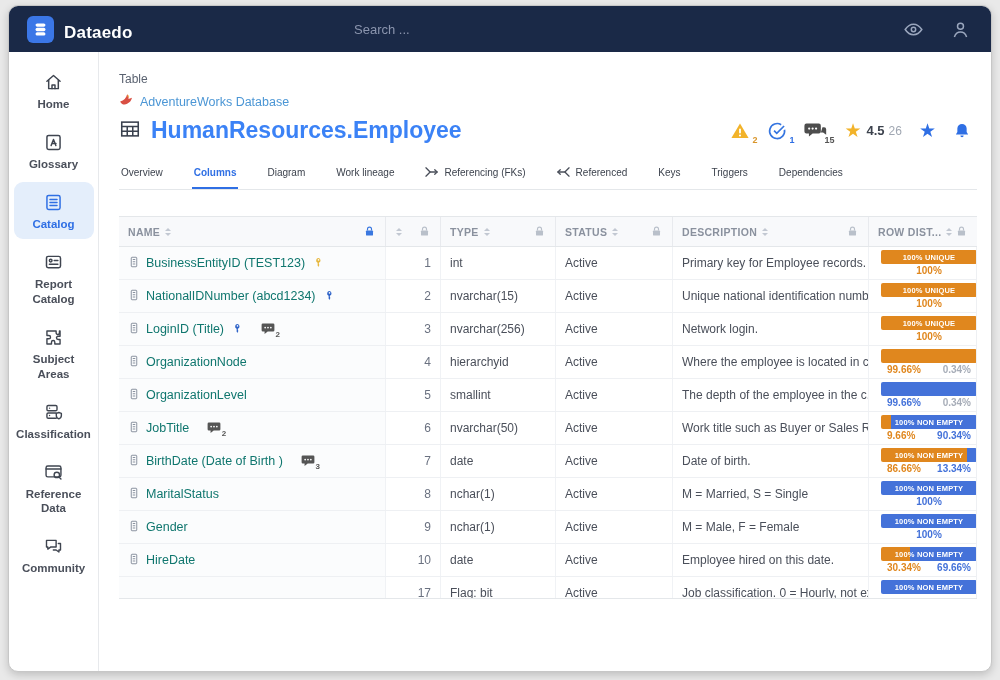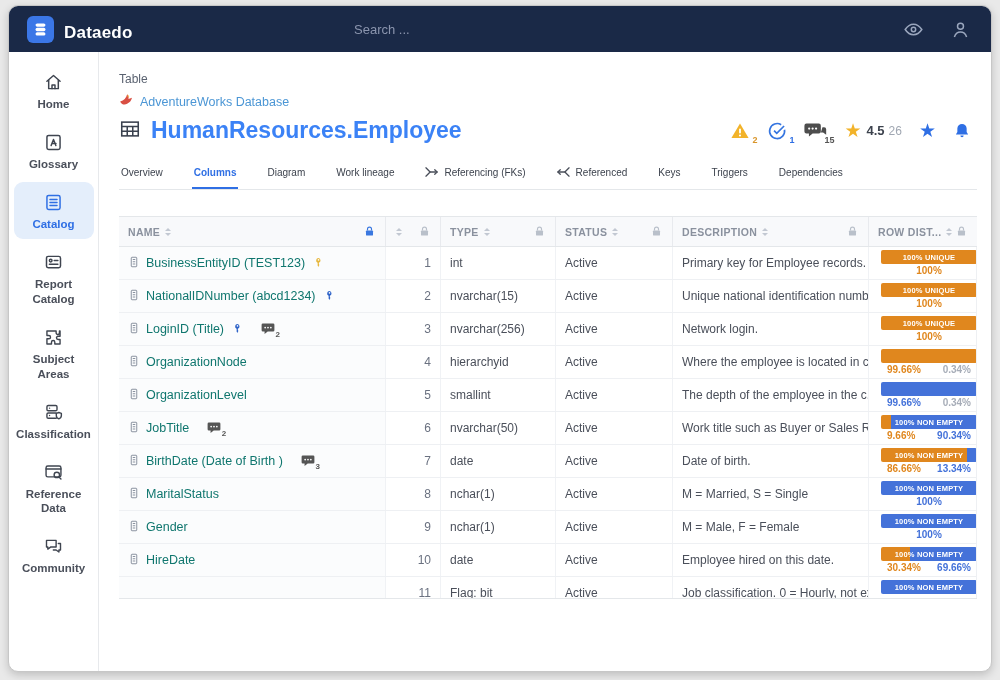--- a/index.html
+++ b/index.html
@@ -663,21 +663,21 @@
                     <div class="bar-label">100% NON EMPTY</div>
                   </div>
                   <div class="sub dual">
                     <span class="orange">30.34%</span>
                     <span class="blue">69.66%</span>
                   </div>
                 </div>
               </div>
               <div class="grow gcols">
                 <div class="cell name"></div>
-                <div class="cell num">11</div>
+                <div class="cell num">17</div>
                 <div class="cell">Flag: bit</div>
                 <div class="cell">Active</div>
                 <div class="cell">Job classification. 0 = Hourly, not ex...</div>
                 <div class="cell dist">
                   <div class="bar">
                     <div class="seg blue" style="width: 100%;"></div>
                     <div class="bar-label">100% NON EMPTY</div>
                   </div>
                 </div>
               </div>

